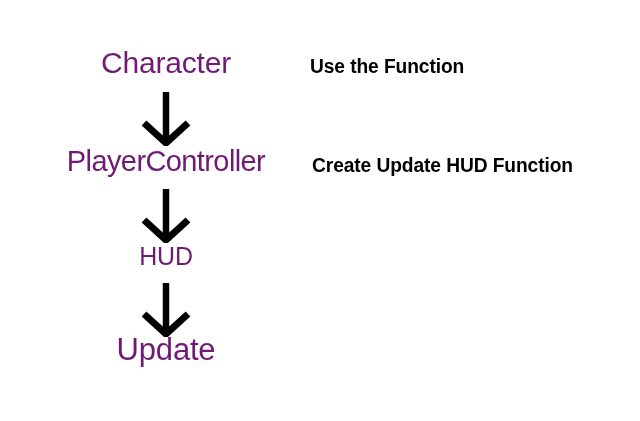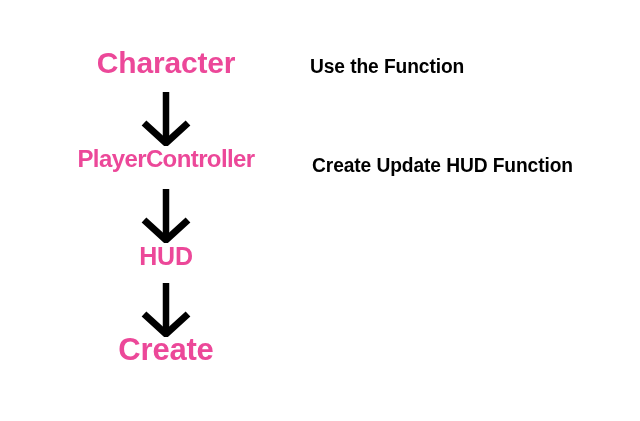--- a/index.html
+++ b/index.html
@@ -14,30 +14,30 @@
     height: 421px;
     background: #ffffff;
     overflow: hidden;
     font-family: "Liberation Sans", "DejaVu Sans", sans-serif;
     -webkit-font-smoothing: antialiased;
   }
 
   
   .node {
     position: absolute;
-    color: #ec4899;
-    font-weight: bold;
+    color: #701a75;
+    font-weight: normal;
     white-space: nowrap;
     line-height: 1;
     letter-spacing: -0.2px;
     transform: translateX(-50%);
     text-align: center;
   }
   .node-character      { left: 166px; top: 48px;  font-size: 30px; }
-  .node-playercontroller{ left: 166px; top: 147px; font-size: 24px; letter-spacing: -0.6px; }
+  .node-playercontroller{ left: 166px; top: 147px; font-size: 29px; letter-spacing: -0.6px; }
   .node-hud            { left: 166px; top: 244px; font-size: 25px; }
   .node-widget         { left: 166px; top: 334px; font-size: 31px; }
 
   
   .side-note {
     position: absolute;
     color: #000000;
     font-weight: bold;
     white-space: nowrap;
     line-height: 1;
@@ -100,19 +100,19 @@
     <svg viewBox="0 0 60 56" xmlns="http://www.w3.org/2000/svg" aria-hidden="true">
       <g fill="none" stroke="#000000" stroke-width="6.5" stroke-linecap="butt" stroke-linejoin="miter">
         <line x1="30" y1="2" x2="30" y2="53"></line>
       </g>
       <g fill="none" stroke="#000000" stroke-width="7" stroke-linecap="butt" stroke-linejoin="miter">
         <polyline points="8,33 30,53 52,33"></polyline>
       </g>
     </svg>
   </div>
 
-  <div class="node node-widget">Create</div>
+  <div class="node node-widget">Update</div>
 
   <div class="side-note note-use">Use the Function</div>
 
   <div class="side-note note-create">Create Update HUD Function</div>
 
 </div>
 
 </body></html>

